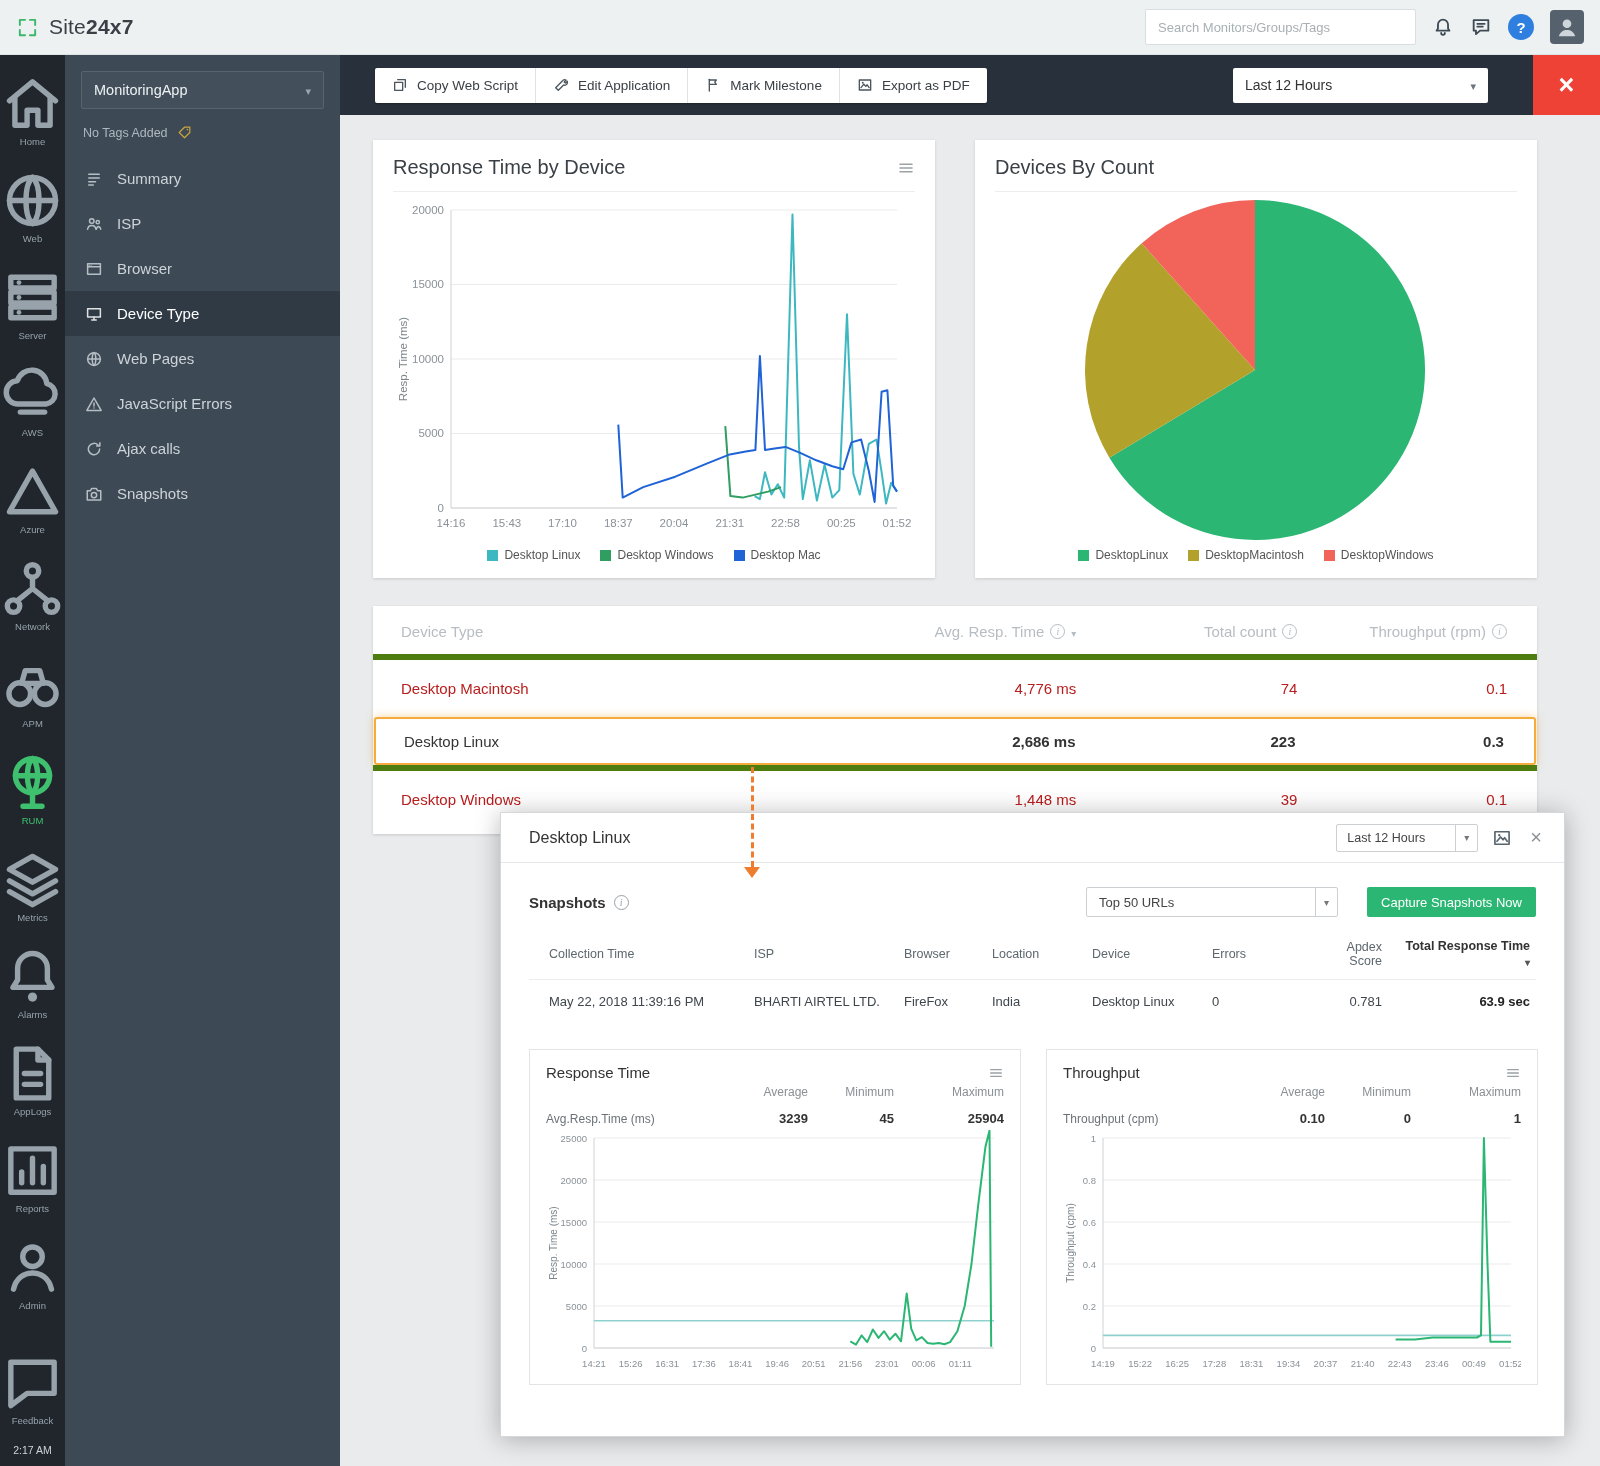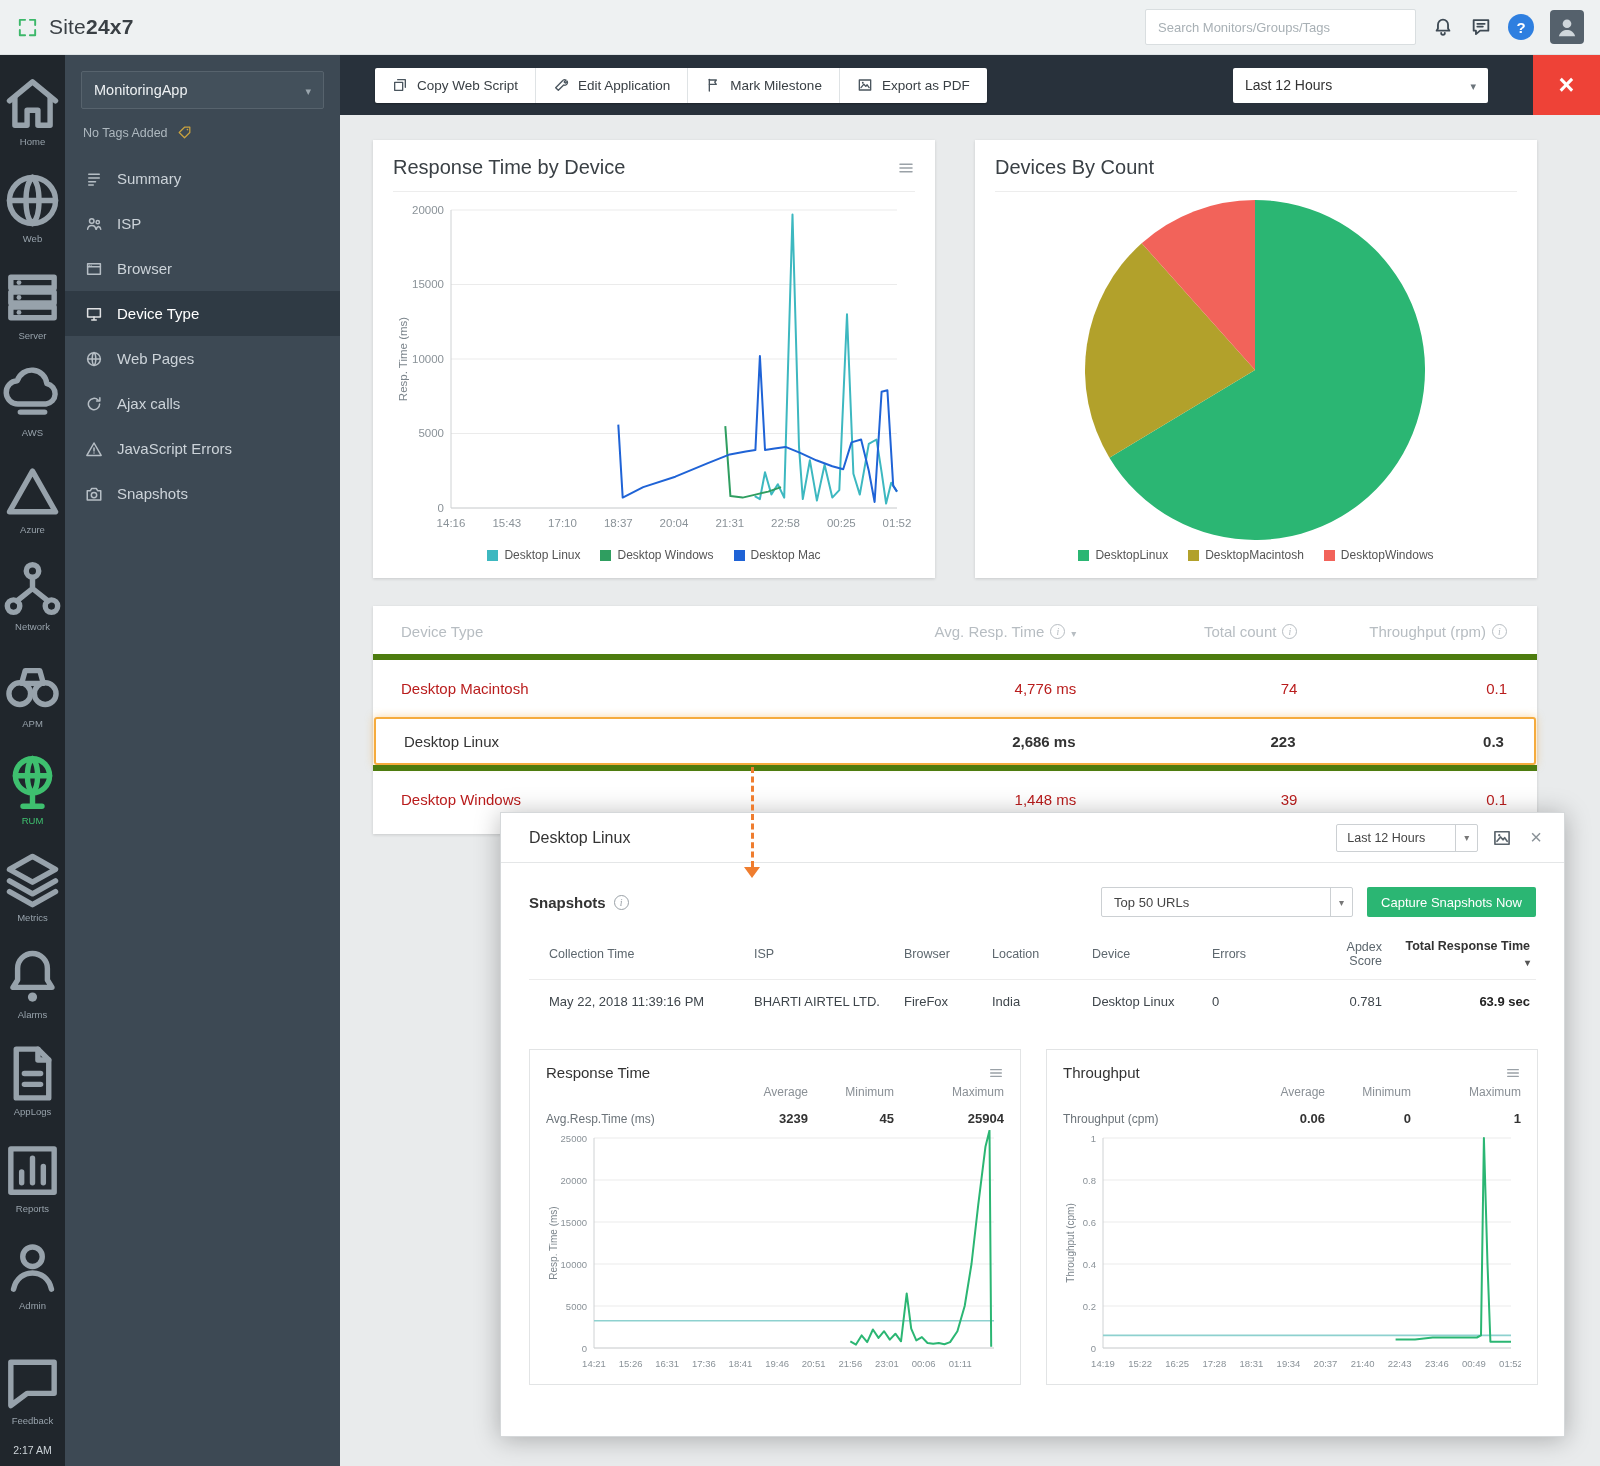--- a/index.html
+++ b/index.html
@@ -91,21 +91,21 @@
 .mini-select{display:flex;align-items:center;height:28px;border:1px solid #ccd0d3;border-radius:2px;font-size:12.5px;color:#444;cursor:pointer}
 .mini-select .lbl{padding:0 10px;min-width:118px}
 .msel-car{border-left:1px solid #ccd0d3;width:22px;height:100%;display:flex;align-items:center;justify-content:center;color:#777}
 .msel-car::after{content:"▾";font-size:10px}
 .opic{width:20px;height:20px;color:#5a646c;cursor:pointer}
 .opclose{font-size:20px;color:#8a9298;cursor:pointer;padding:0 4px}
 .op-body{padding:20px 28px 0}
 .snap-head{display:flex;align-items:center;margin:4px 0 18px}
 .snap-title{font-size:15px;font-weight:700;color:#333;margin-right:8px}
 .snap-head .info{color:#9aa1a7}
-.snap-right{margin-left:auto;display:flex;align-items:flex-start;gap:14px}
+.snap-right{margin-left:auto;display:flex;align-items:flex-start;gap:29px}
 .url-select{display:flex;align-items:center;height:30px;border:1px solid #ccd0d3;border-radius:2px;font-size:13px;color:#444;cursor:pointer}
 .url-select .lbl{padding:0 12px;min-width:228px}
 .capture-btn{height:30px;padding:0 14px;background:#2bb673;color:#fff;border:none;border-radius:2px;font-size:13px;cursor:pointer;font-family:inherit}
 .sth,.str{display:grid;grid-template-columns:205px 150px 88px 100px 120px 80px 90px 1fr;padding:0 6px 0 20px;align-items:center}
 .sth{font-size:12.5px;color:#5d676e;padding-top:4px;padding-bottom:10px}
 .sth .right{text-align:right}
 .sth .apdex{max-width:52px;justify-self:end}
 .sth .trt{font-weight:700;color:#333;text-align:right}
 .trt .sortc{display:block;margin-top:2px;color:#555}
 .str{font-size:13px;color:#3f464c;border-top:1px solid #ececec;padding-top:14px;padding-bottom:14px}
@@ -285,35 +285,35 @@
             <svg viewBox="0 0 24 24" class="svgic">
               <circle cx="12" cy="12" r="8.5" stroke="currentColor" stroke-width="2" fill="none" stroke-linecap="round" stroke-linejoin="round"></circle>
               <path d="M3.5 12h17M12 3.5c3.2 2.6 3.2 14.4 0 17M12 3.5c-3.2 2.6-3.2 14.4 0 17" stroke="currentColor" stroke-width="2" fill="none" stroke-linecap="round" stroke-linejoin="round"></path>
             </svg>
           </span>
           <span>Web Pages</span>
         </div>
         <div class="sn-item">
           <span class="ic">
             <svg viewBox="0 0 24 24" class="svgic">
-              <path d="M19.5 12a7.5 7.5 0 11-2.1-5.2" stroke="currentColor" stroke-width="2" fill="none" stroke-linecap="round" stroke-linejoin="round"></path>
-              <path d="M19.8 3.8v4.3h-4.3" stroke="currentColor" stroke-width="2" fill="none" stroke-linecap="round" stroke-linejoin="round"></path>
-            </svg>
-          </span>
-          <span>Ajax calls</span>
-        </div>
-        <div class="sn-item">
-          <span class="ic">
-            <svg viewBox="0 0 24 24" class="svgic">
               <path d="M12 4l9.5 16.5h-19z" stroke="currentColor" stroke-width="2" fill="none" stroke-linecap="round" stroke-linejoin="round"></path>
               <path d="M12 10.5v4" stroke="currentColor" stroke-width="2" fill="none" stroke-linecap="round" stroke-linejoin="round"></path>
               <circle cx="12" cy="17.2" r="1" fill="currentColor"></circle>
             </svg>
           </span>
           <span>JavaScript Errors</span>
+        </div>
+        <div class="sn-item">
+          <span class="ic">
+            <svg viewBox="0 0 24 24" class="svgic">
+              <path d="M19.5 12a7.5 7.5 0 11-2.1-5.2" stroke="currentColor" stroke-width="2" fill="none" stroke-linecap="round" stroke-linejoin="round"></path>
+              <path d="M19.8 3.8v4.3h-4.3" stroke="currentColor" stroke-width="2" fill="none" stroke-linecap="round" stroke-linejoin="round"></path>
+            </svg>
+          </span>
+          <span>Ajax calls</span>
         </div>
         <div class="sn-item">
           <span class="ic">
             <svg viewBox="0 0 24 24" class="svgic">
               <path d="M3 7.5h4.2L9 4.5h6l1.8 3H21V20H3z" stroke="currentColor" stroke-width="2" fill="none" stroke-linecap="round" stroke-linejoin="round"></path>
               <circle cx="12" cy="13.5" r="3.6" stroke="currentColor" stroke-width="2" fill="none" stroke-linecap="round" stroke-linejoin="round"></circle>
             </svg>
           </span>
           <span>Snapshots</span>
         </div>
@@ -607,21 +607,21 @@
                     <path d="M4 7h16M4 12h16M4 17h16" stroke="currentColor" stroke-width="2" fill="none" stroke-linecap="round" stroke-linejoin="round"></path>
                   </svg>
                 </span>
             </div>
             <div class="oc-stats">
                 <div></div>
                 <div class="hdr">Average</div>
                 <div class="hdr">Minimum</div>
                 <div class="hdr">Maximum</div>
                 <div class="metric">Throughput (cpm)</div>
-                <div class="val">0.06</div>
+                <div class="val">0.10</div>
                 <div class="val">0</div>
                 <div class="val">1</div>
               </div>
             <div class="oc-chart-area"><svg width="458" height="248">
                   <line x1="40" y1="218.0" x2="448" y2="218.0" stroke="#ebebeb"></line>
                   <text class="tick" font-size="9.5" x="33" y="221.5" text-anchor="end">0</text>
                   <line x1="40" y1="176.0" x2="448" y2="176.0" stroke="#ebebeb"></line>
                   <text class="tick" font-size="9.5" x="33" y="179.5" text-anchor="end">0.2</text>
                   <line x1="40" y1="134.0" x2="448" y2="134.0" stroke="#ebebeb"></line>
                   <text class="tick" font-size="9.5" x="33" y="137.5" text-anchor="end">0.4</text>

